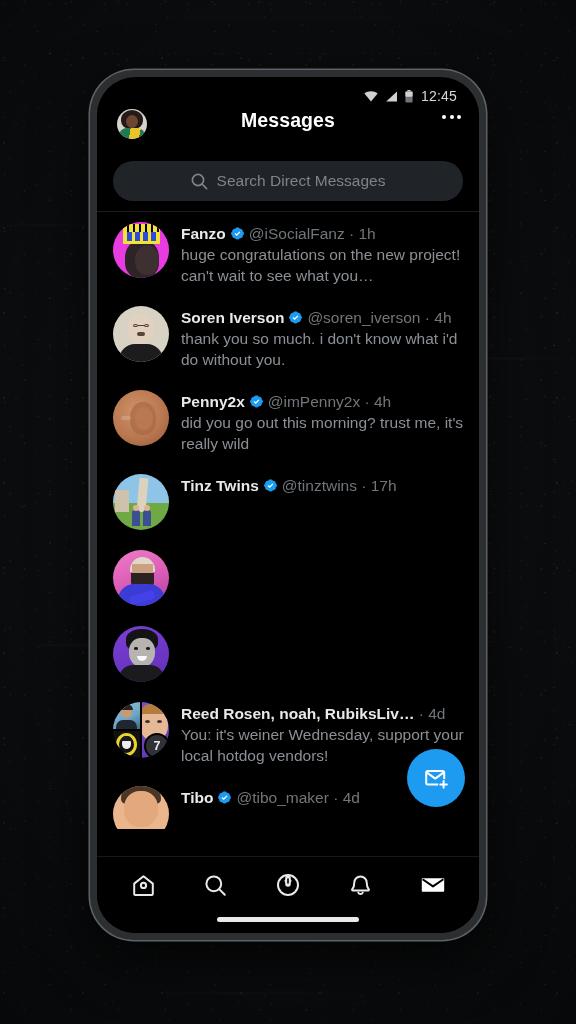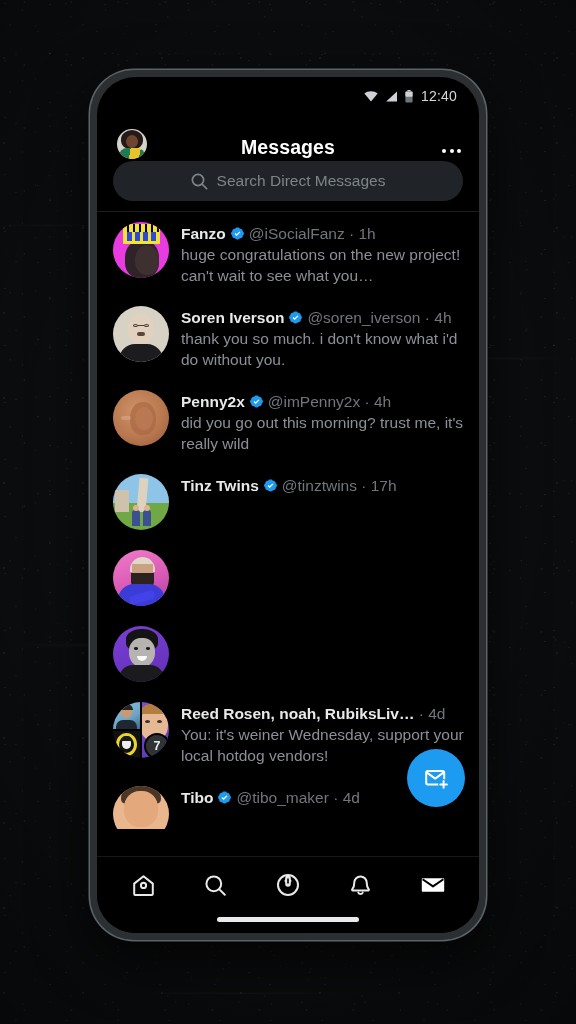--- a/index.html
+++ b/index.html
@@ -86,21 +86,21 @@
   }
   .ic-wifi { width: 14px; height: 11px; }
   .ic-cell { width: 13px; height: 11px; }
   .ic-batt { width: 8px; height: 13px; }
   .status-time { margin-left: 1px; font-size: 14px; color: #d5d8da; }
 
   
   .header {
     height: 50px;
     display: flex;
-    align-items: flex-end;
+    align-items: flex-start;
     padding: 0 18px 0 20px;
     position: relative;
   }
   .avatar-me {
     width: 30px; height: 30px; border-radius: 50%;
     overflow: hidden; flex: 0 0 auto;
     background: #d8d2cc;
     position: relative;
   }
   .avatar-me .hair {
@@ -223,21 +223,21 @@
         <path d="M7 10.4 0.4 2.6C2.2 1.1 4.5 0.3 7 0.3s4.8 .8 6.6 2.3z" fill="#cfd2d4"></path>
       </svg>
       <svg class="ic-cell" viewBox="0 0 13 11">
         <path d="M12 0.4v10.2H1.2z" fill="#cfd2d4"></path>
       </svg>
       <svg class="ic-batt" viewBox="0 0 8 13">
         <rect x="2.4" y="0" width="3.2" height="1.4" fill="#cfd2d4"></rect>
         <rect x="0.4" y="1.4" width="7.2" height="11.2" rx="1" fill="#6e7478"></rect>
         <rect x="0.4" y="1.4" width="7.2" height="5.4" rx="1" fill="#cfd2d4"></rect>
       </svg>
-      <span class="status-time">12:40</span>
+      <span class="status-time">12:45</span>
     </div>
 
     <div class="header">
       <div class="avatar-me">
         <div class="hair"></div>
         <div class="face"></div>
         <div class="body"></div>
       </div>
       <div class="hdr-title">Messages</div>
       <div class="more-btn">

